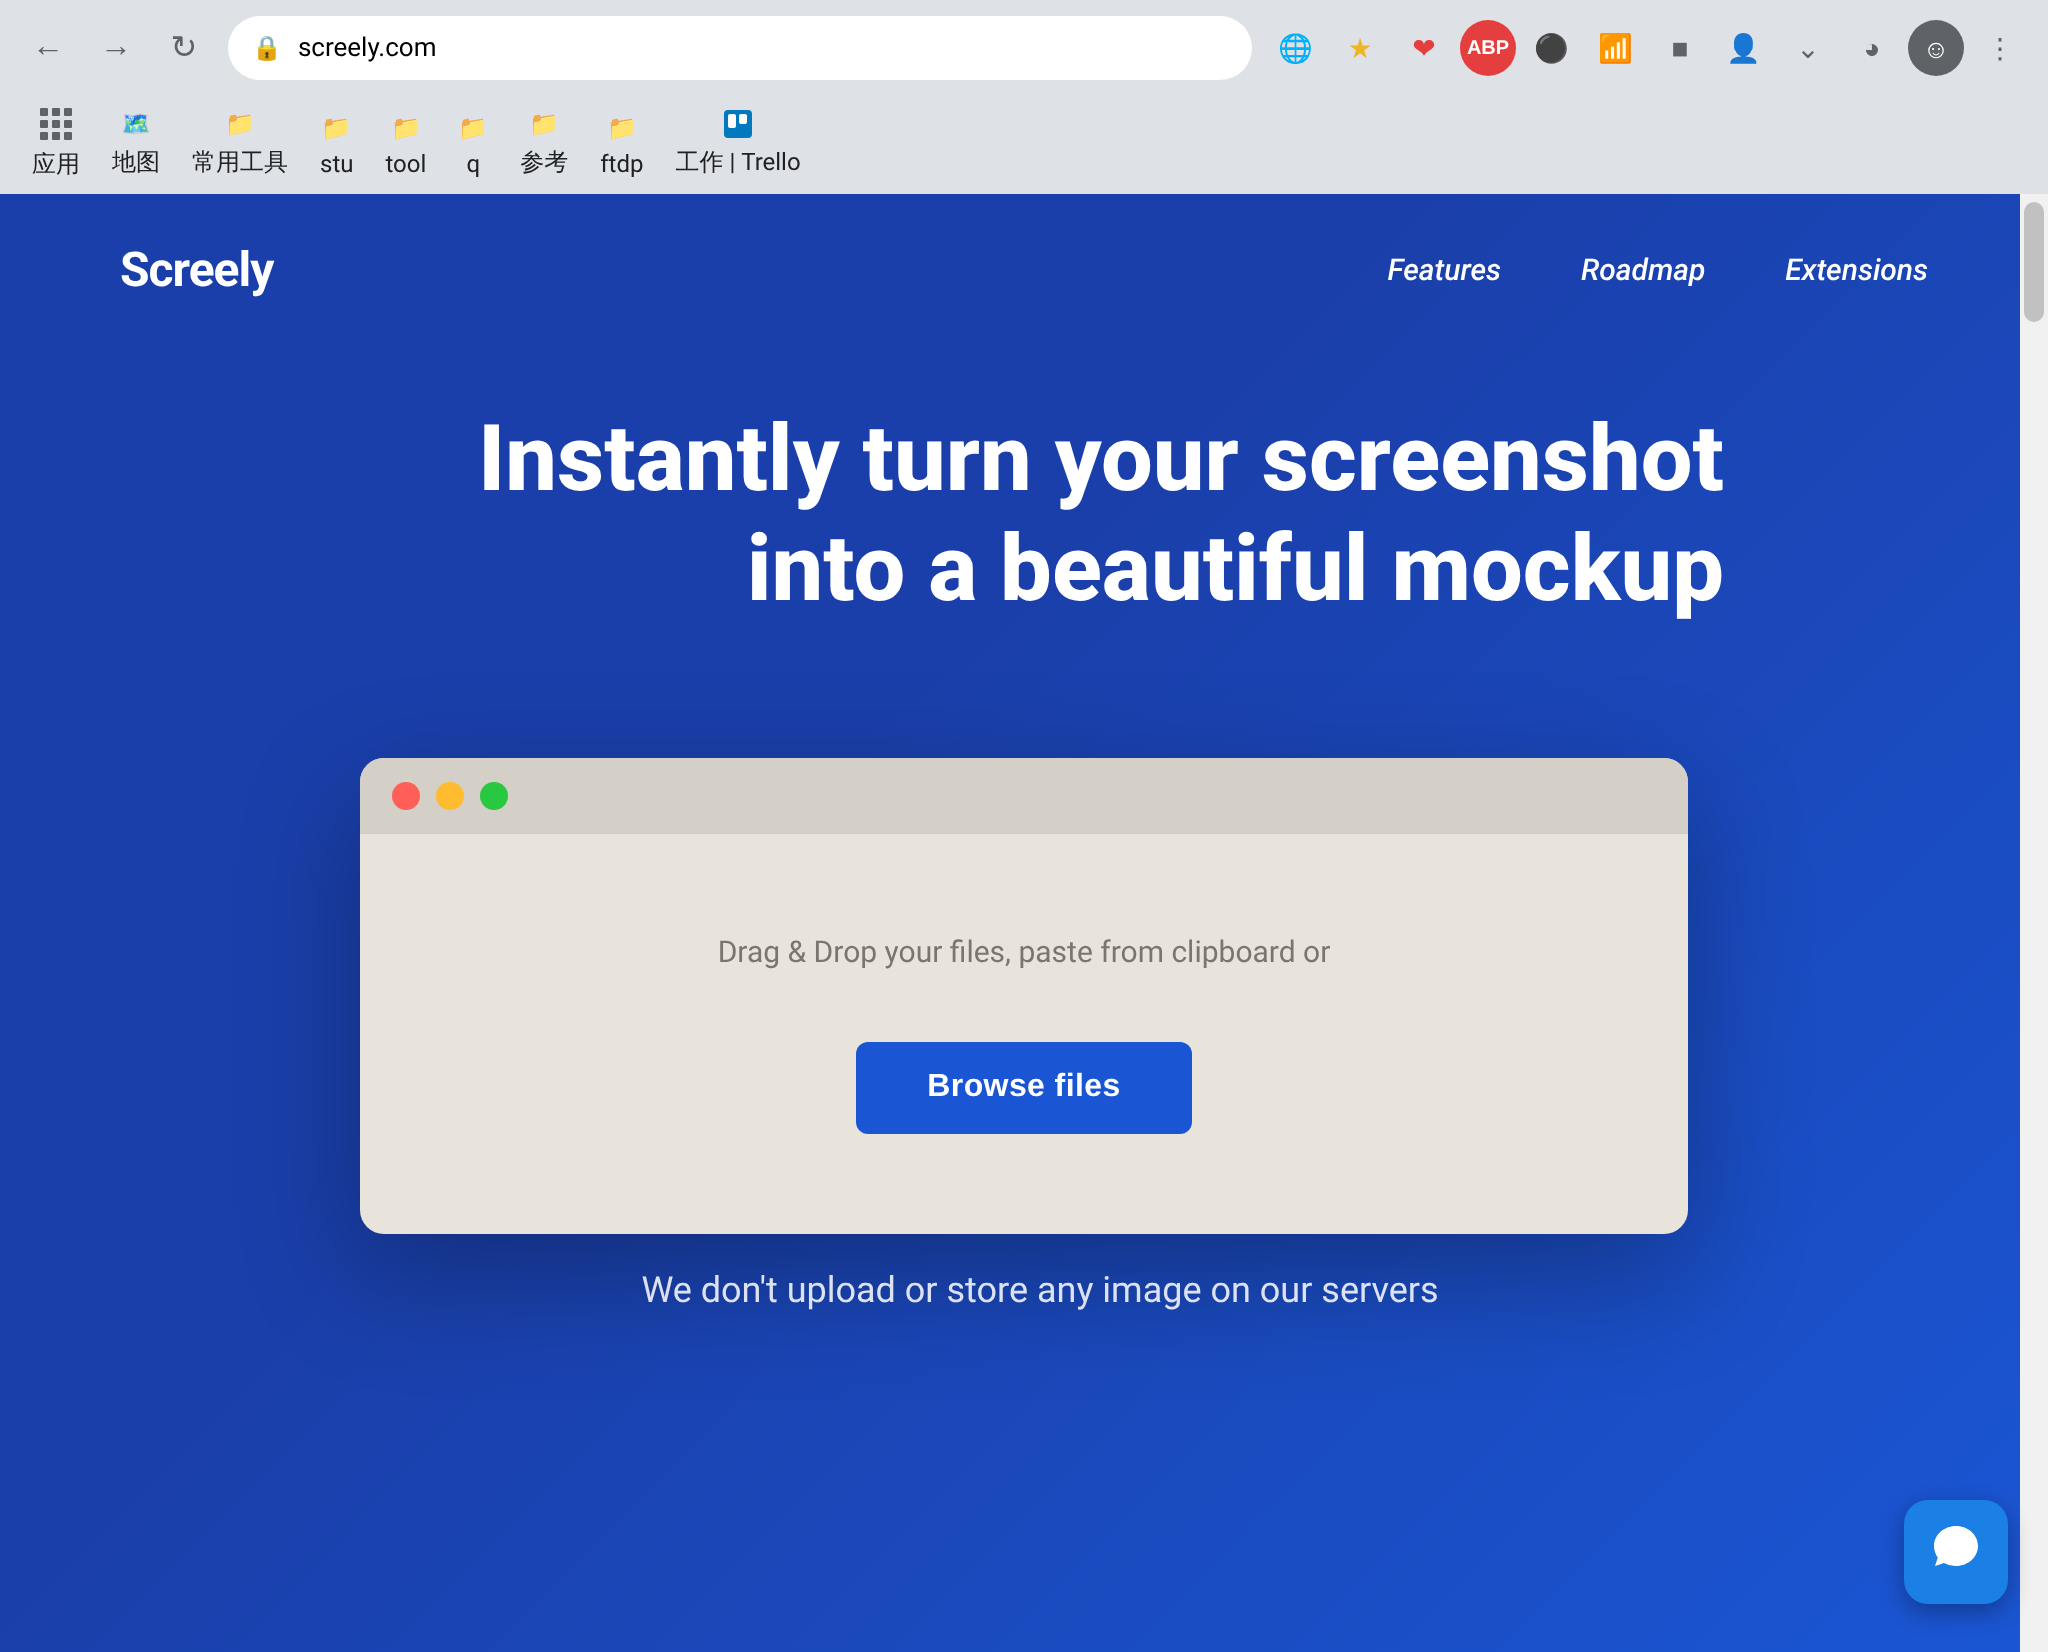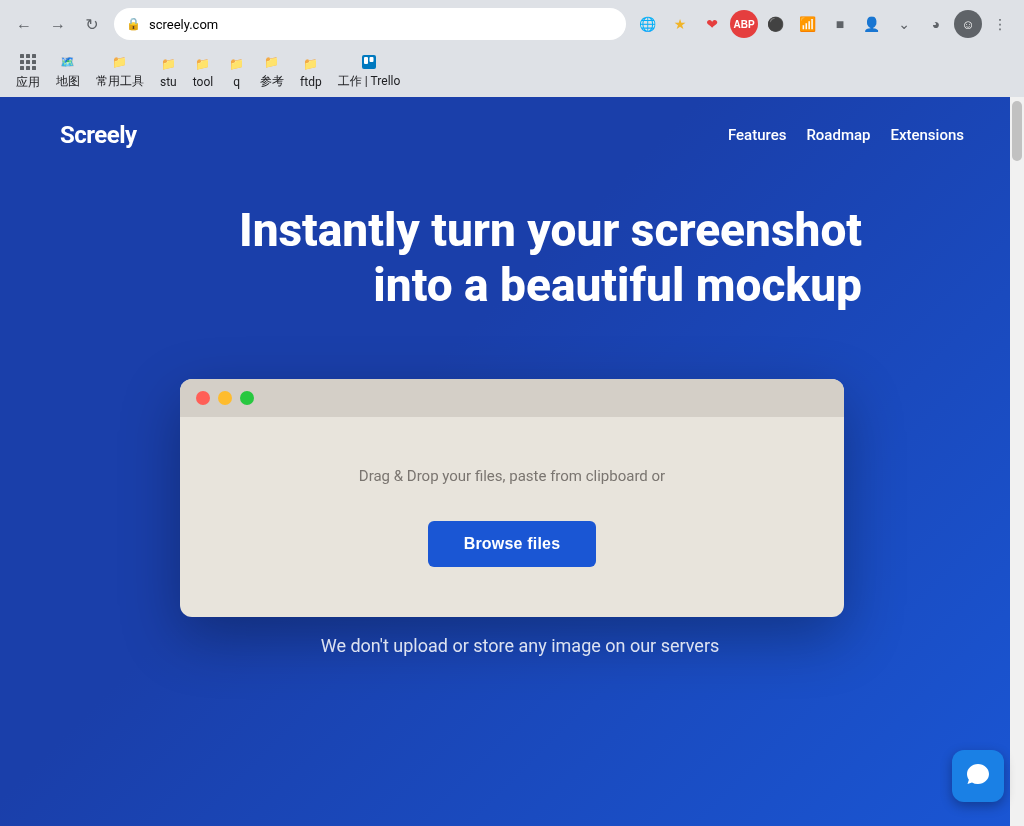--- a/index.html
+++ b/index.html
@@ -158,21 +158,22 @@
 
     .site-logo {
       color: white;
       font-size: 24px;
       font-weight: 700;
       letter-spacing: -0.5px;
     }
 
     .nav-links {
       display: flex;
-      gap: 20px;
+      gap: 40px;
+      font-style: italic;
     }
 
     .nav-link {
       color: white;
       text-decoration: none;
       font-size: 15px;
       font-weight: 500;
       cursor: pointer;
     }
 

